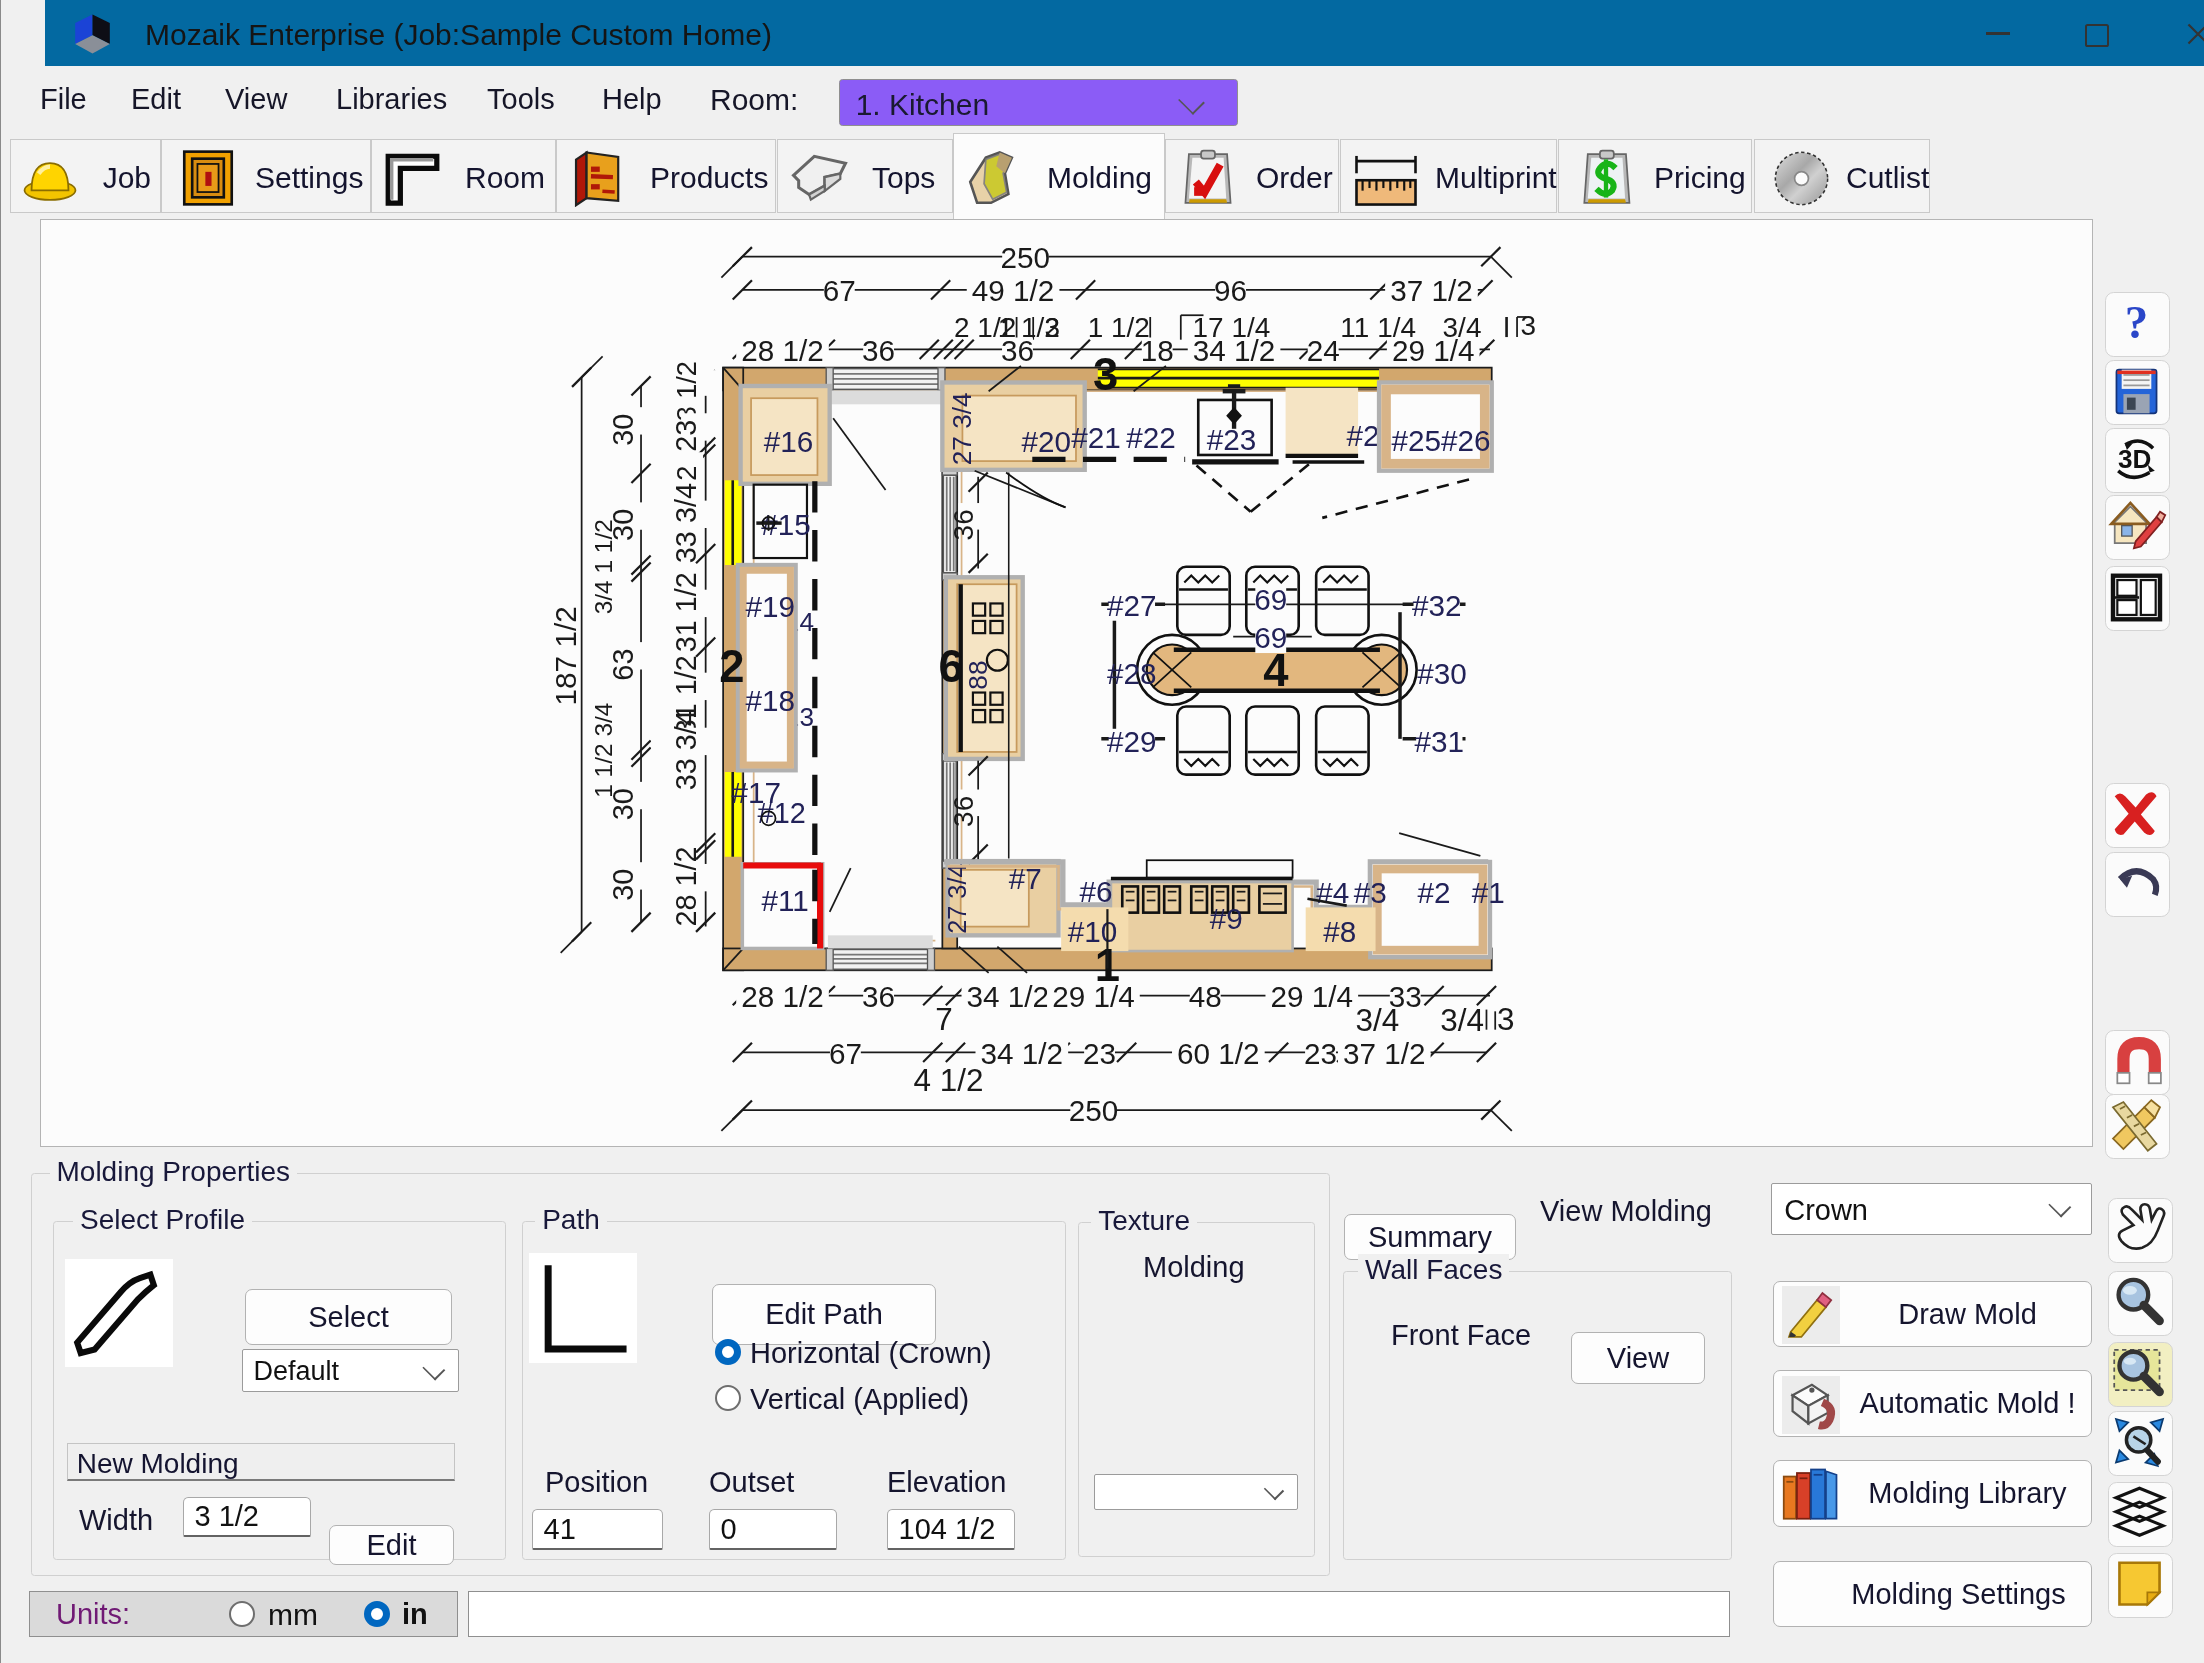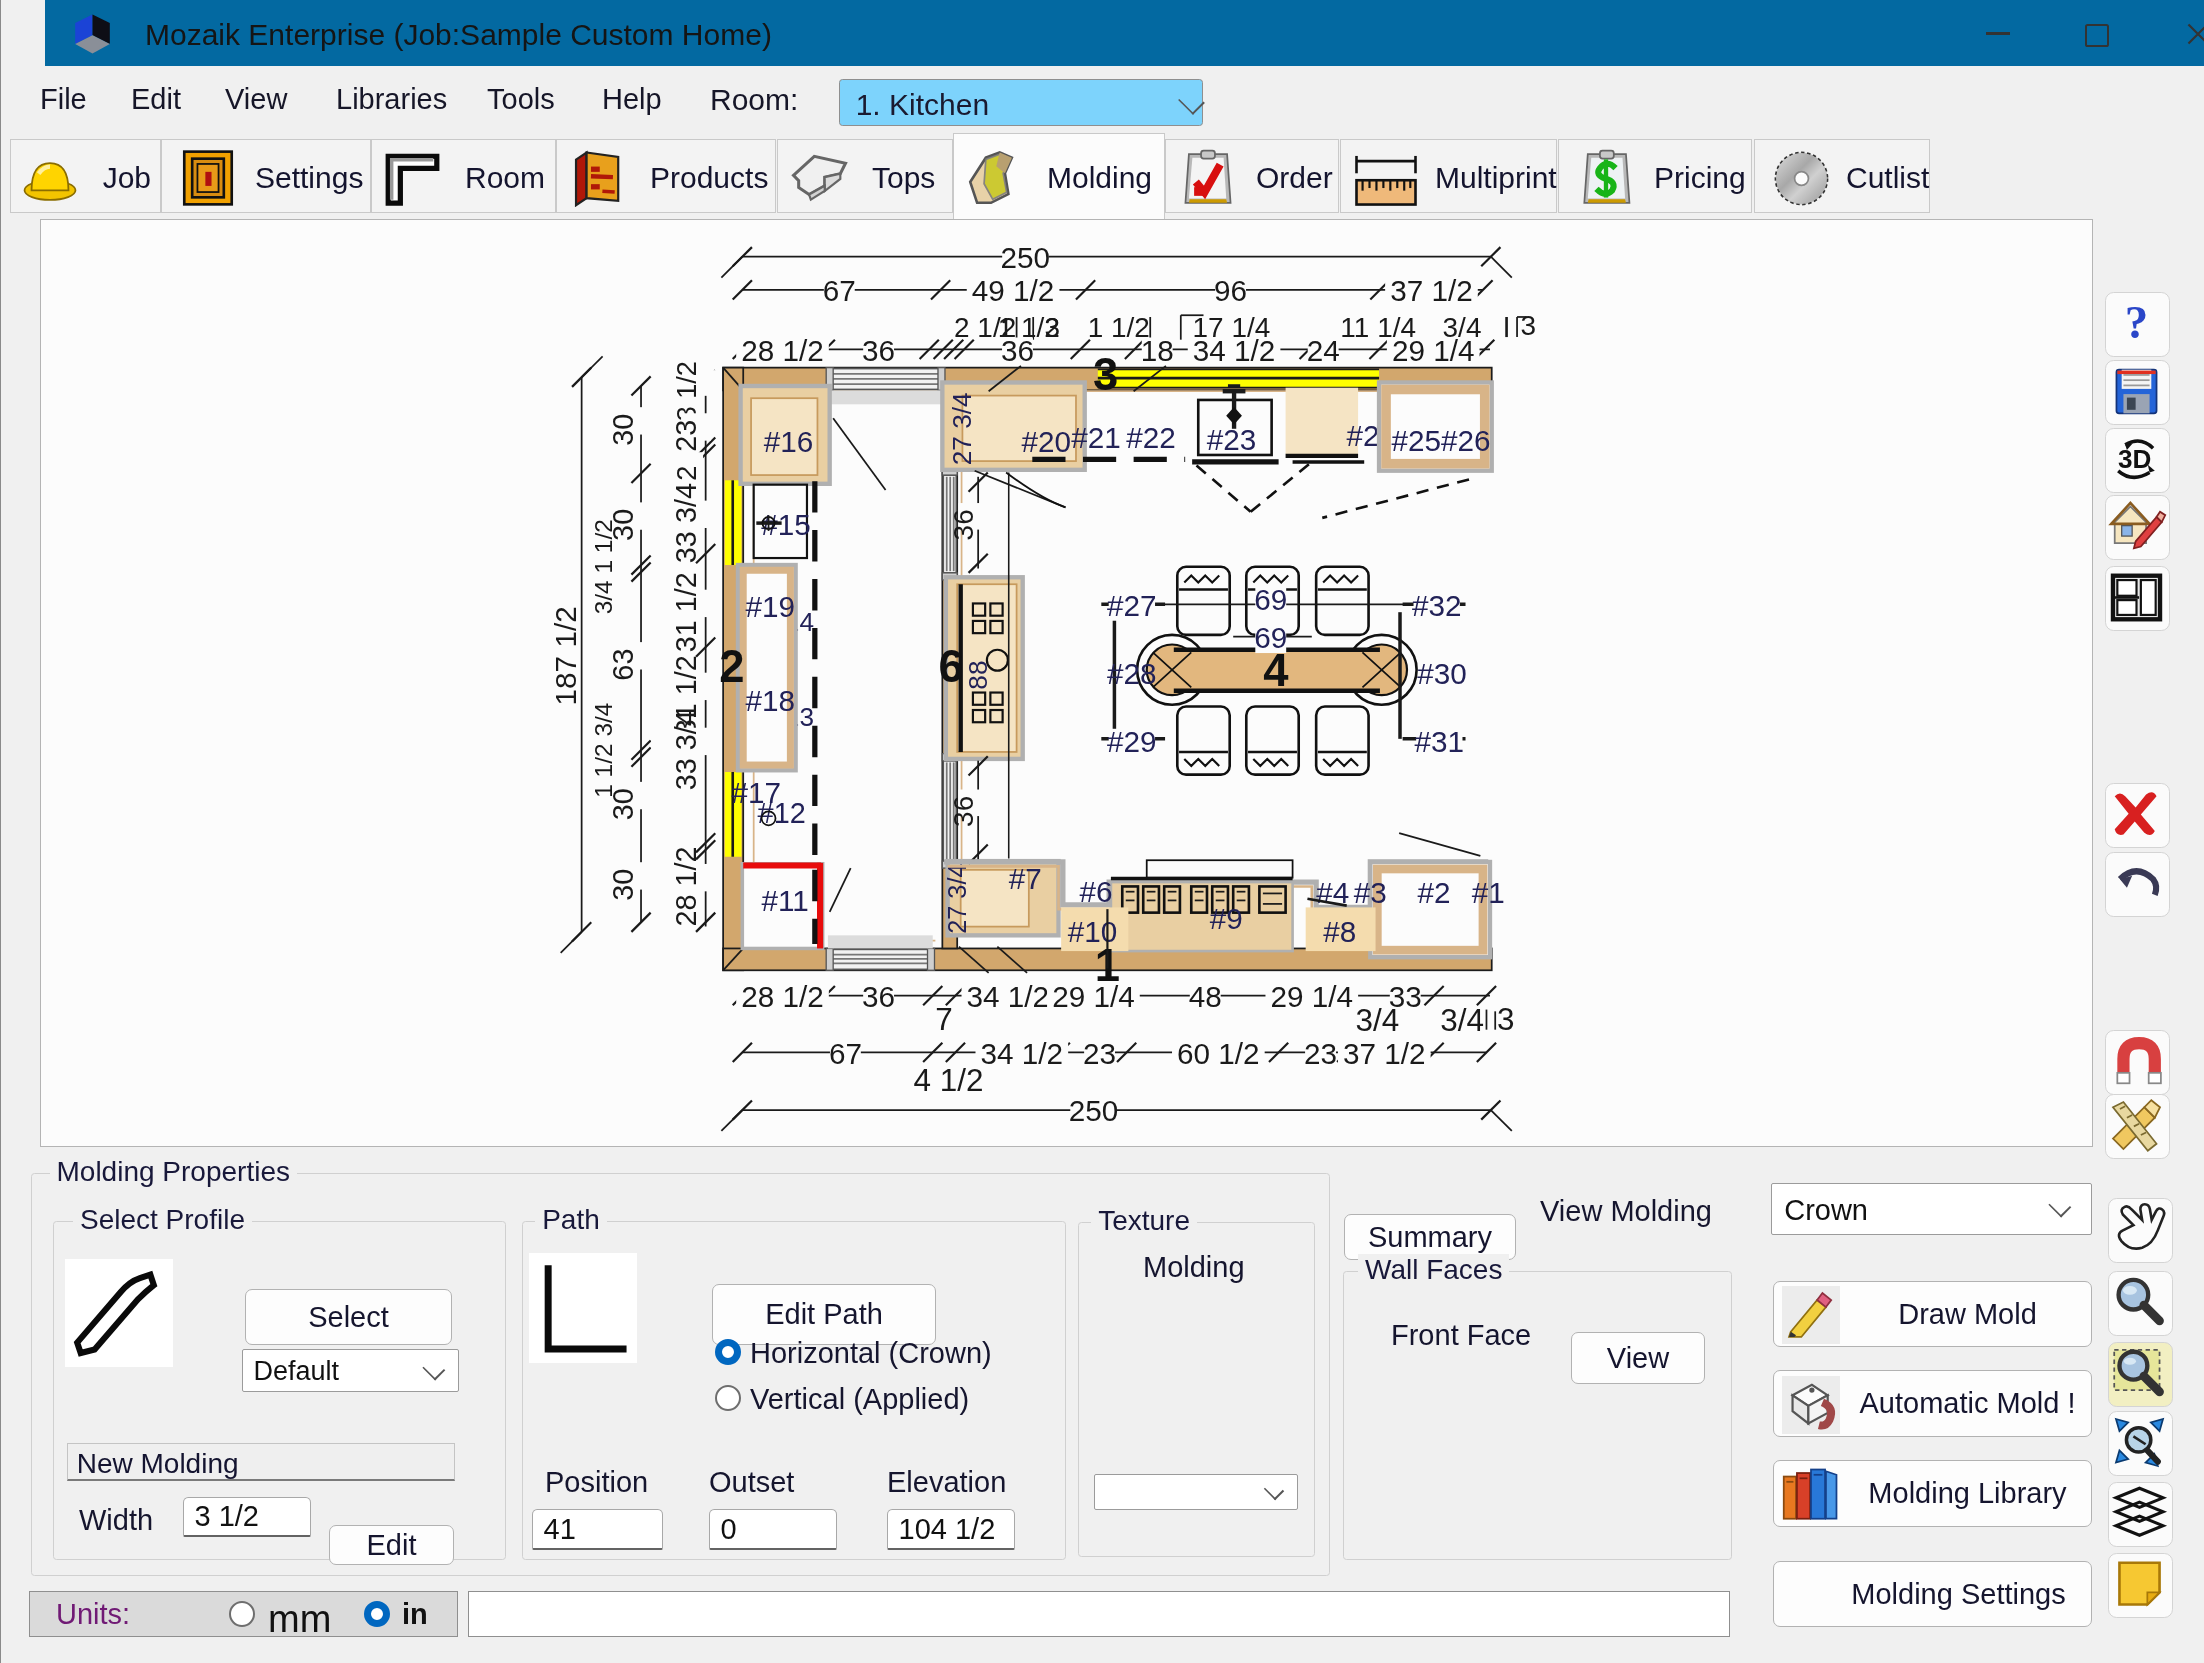--- a/index.html
+++ b/index.html
@@ -1,21 +1,21 @@
 <!DOCTYPE html>
 <html style="font-size:14px"><head>
 <meta charset="utf-8">
 <style>
 html,body{margin:0;padding:0;}
 #win{position:relative;width:2205px;height:1664px;background:#f0f0f0;font-family:"Liberation Sans",sans-serif;overflow:hidden;border-left:1.7px solid #8a8a8a;border-right:0.9px solid #b5b5b5;border-bottom:1.7px solid #9a9a9a;box-sizing:border-box;color:#1c1c3c;}
 .abs{position:absolute;}
 #titlebar{position:absolute;left:0;top:0;width:100%;height:66px;background:#0369a1;margin-left:44px;}
 #titlebar .ttl{position:absolute;left:100px;top:17.5px;font-size:30px;color:#151515;}
 .menuitem{position:absolute;top:83px;font-size:29px;color:#161628;}
-#roomsel{position:absolute;left:838px;top:79px;width:364px;height:47px;background:#7dd3fc;border:1.7px solid #8f8f8f;border-radius:3.5px;box-sizing:border-box;}
+#roomsel{position:absolute;left:838px;top:79px;width:399px;height:47px;background:#8b5cf6;border:1.7px solid #8f8f8f;border-radius:3.5px;box-sizing:border-box;}
 #roomsel span{position:absolute;left:15.7px;top:7.9px;font-size:30px;color:#1a1a30;}
 .chev{position:absolute;width:19px;height:19px;border-right:2.6px solid #555;border-bottom:2.6px solid #555;transform:rotate(45deg) scale(1,0.8);}
 .tab{position:absolute;top:139px;height:74px;background:#f3f3f3;border:1.7px solid #c9c9c9;box-sizing:border-box;}
 .tab.active{top:133px;height:86px;background:#fcfcfc;border-bottom:none;z-index:3;}
 .tab span{position:absolute;font-size:30px;top:21px;color:#14142e;white-space:nowrap;}
 .tab.active span{top:27px;}
 .tab svg{position:absolute;top:8.7px;}
 .tab.active svg{top:15px;}
 #canvas{position:absolute;left:39px;top:219px;width:2053px;height:928px;background:#fcfcfc;border:1.7px solid #b4b4b4;box-sizing:border-box;}
 .sidebtn{position:absolute;width:65px;height:65px;background:#fbfbfb;border:1.7px solid #d4d4d4;border-radius:8.7px;box-sizing:border-box;}
@@ -754,19 +754,19 @@
       </svg>
       <span style="margin-left:70px">Molding Library</span>
     </div>
 <div class="btn" style="left:1772px;top:1533px;width:319px;height:66px">
       <span style="margin-left:52px">Molding Settings</span>
     </div>
 
 <div class="abs" style="left:28px;top:1591px;width:429px;height:46px;background:#dadada;border:1.7px solid #8f8f8f;box-sizing:border-box">
  <span style="position:absolute;left:26px;top:6.1px;font-size:29px;color:#701a75">Units:</span>
  <div class="radio" style="left:199px;top:8.7px;background:#fff"></div>
- <span style="position:absolute;left:238px;top:6.1px;font-size:38px;color:#111">mm</span>
+ <span style="position:absolute;left:238px;top:6.1px;font-size:30px;color:#111">mm</span>
  <div class="radio sel" style="left:334px;top:8.7px"></div>
  <span style="position:absolute;left:372px;top:6.1px;font-size:29px;color:#111;font-weight:bold">in</span>
 </div>
 <div class="abs" style="left:467px;top:1591px;width:1262px;height:46px;background:#fff;border:1.7px solid #8f8f8f;box-sizing:border-box"></div>
 </div>
 
 
 </body></html>

